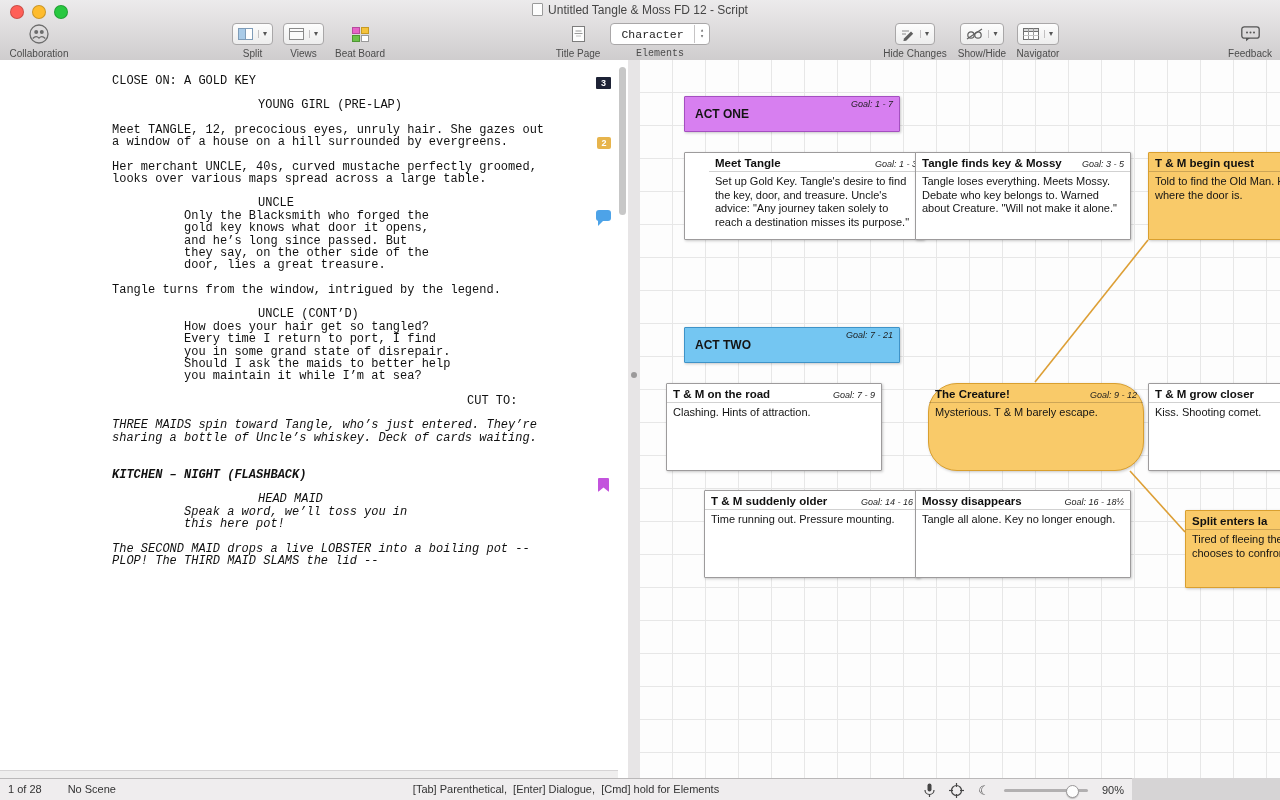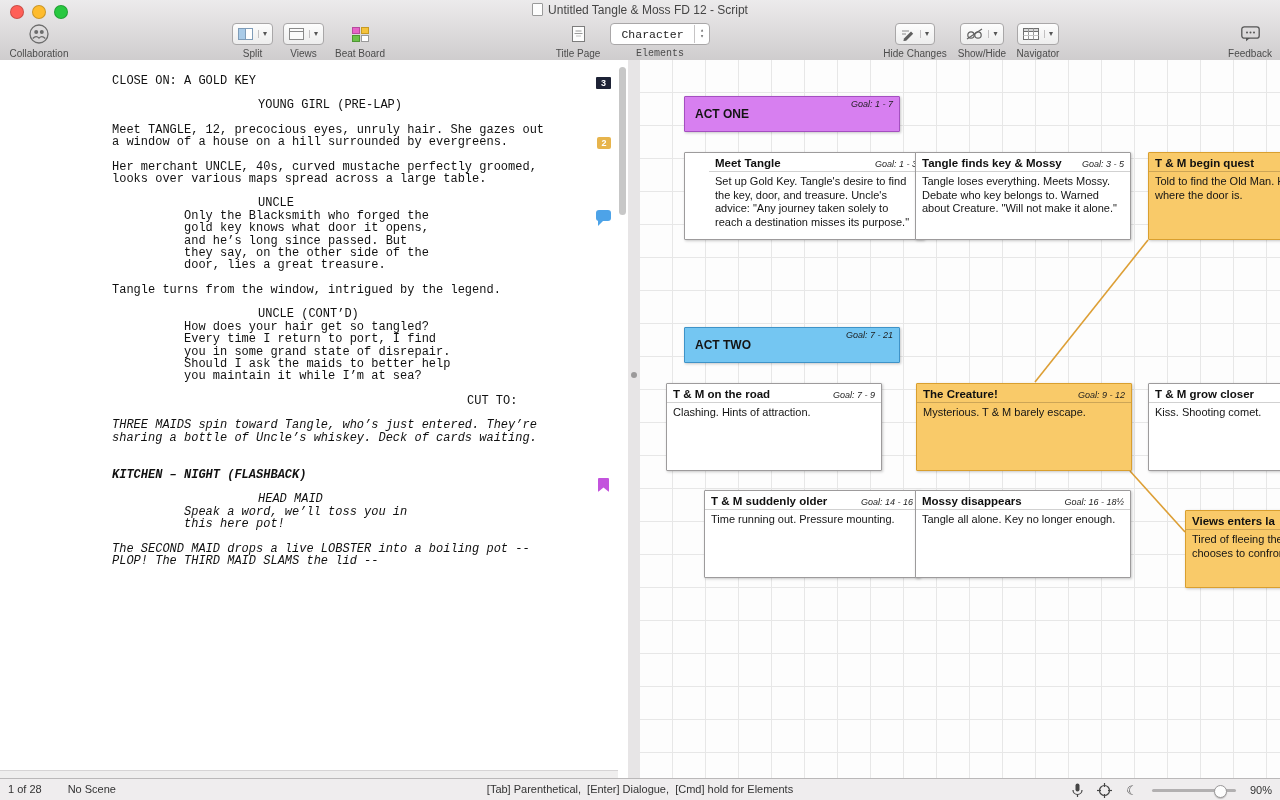--- a/index.html
+++ b/index.html
@@ -82,21 +82,21 @@
   .act-blue{background:#74c6f2;border-color:#3e93c8;}
   .bcard{position:absolute;width:214px;min-height:86px;background:#fff;border:1px solid #9d9b9c;
     border-radius:1px;box-shadow:1px 1px 3px rgba(0,0,0,.22);}
   .bcard.orange{background:#f9ca69;border-color:#d99f2f;}
   .bhd{display:flex;align-items:baseline;padding:4px 6px 2px;border-bottom:1px solid rgba(0,0,0,.18);}
   .btitle{font-size:11.5px;font-weight:bold;color:#101010;white-space:nowrap;}
   .bgoal{margin-left:auto;font-size:9px;font-style:italic;color:#1c1c1c;white-space:nowrap;padding-left:6px;}
   .bbody{padding:3px 6px 4px;font-size:11px;line-height:1.24;color:#141414;white-space:pre-wrap;}
 
   
-  .statusbar{position:absolute;left:0;top:778px;width:1280px;height:22px;
+  .statusbar{position:absolute;left:0;top:778px;width:1132px;height:22px;
     background:#efedee;border-top:1px solid #bab8b9;font-size:11px;color:#333;}
   .sb-left{position:absolute;left:8px;top:4px;display:flex;gap:26px;}
   .sb-hint{position:absolute;left:0;right:0;top:4px;text-align:center;white-space:pre;}
   .sb-right{position:absolute;right:8px;top:0;height:22px;display:flex;align-items:center;gap:14px;}
   .zoom-track{position:relative;width:84px;height:3px;background:#b2b0b1;border-radius:2px;}
   .zoom-thumb{position:absolute;left:62px;top:-4px;width:11px;height:11px;border-radius:50%;
     background:#fdfdfd;border:1px solid #9a9899;box-shadow:0 1px 1px rgba(0,0,0,.2);}
   .zoom-val{font-size:11px;color:#333;}
   .moon-glyph{font-size:13px;color:#3a3a3a;}
   svg{display:block;}
@@ -338,21 +338,21 @@
     </div>
 
     <div class="bcard" style="left:26px;top:323px;">
       <div class="bhd">
         <span class="btitle">T &amp; M on the road</span>
         <span class="bgoal">Goal: 7 - 9</span>
       </div>
       <div class="bbody">Clashing. Hints of attraction.</div>
     </div>
 
-    <div class="bcard orange" style="left:276px;top:323px;">
+    <div class="bcard orange" style="left:288px;top:323px;border-radius:29px;">
       <div class="bhd">
         <span class="btitle">The Creature!</span>
         <span class="bgoal">Goal: 9 - 12</span>
       </div>
       <div class="bbody">Mysterious. T &amp; M barely escape.</div>
     </div>
 
     <div class="bcard" style="left:508px;top:323px;">
       <div class="bhd">
         <span class="btitle">T &amp; M grow closer</span>
@@ -372,21 +372,21 @@
     <div class="bcard" style="left:275px;top:430px;">
       <div class="bhd">
         <span class="btitle">Mossy disappears</span>
         <span class="bgoal">Goal: 16 - 18½</span>
       </div>
       <div class="bbody">Tangle all alone. Key no longer enough.</div>
     </div>
 
     <div class="bcard orange" style="left:545px;top:450px;min-height:76px;">
       <div class="bhd">
-        <span class="btitle">Views enters la</span>
+        <span class="btitle">Split enters la</span>
         <span class="bgoal"></span>
       </div>
       <div class="bbody">Tired of fleeing the
 chooses to confron</div>
     </div>
 
   </div>
 
   <div class="statusbar">
     <div class="sb-left">

